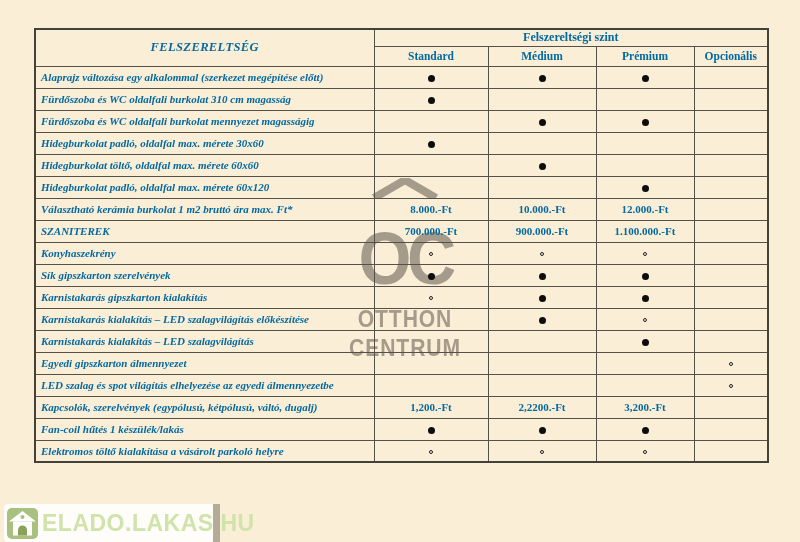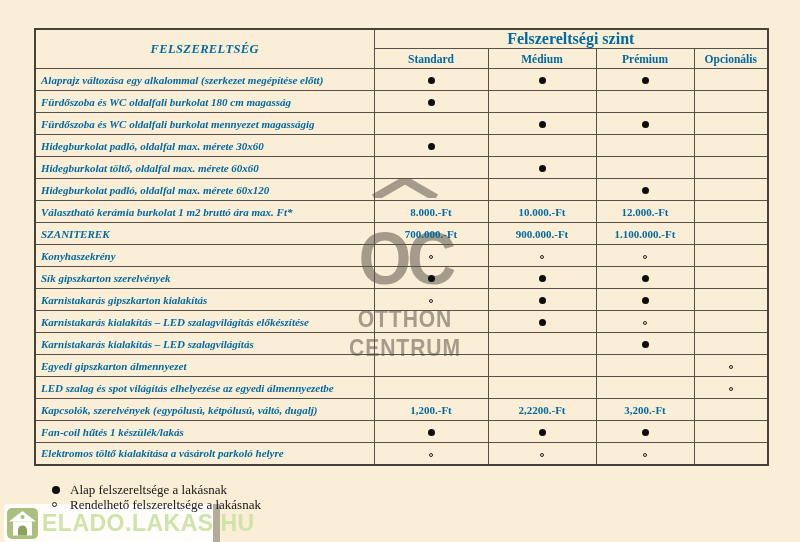--- a/index.html
+++ b/index.html
@@ -38,21 +38,21 @@
     color:#0369a1;
   }
   table.equip th, table.equip td {
     border:1px solid #55504a; vertical-align:middle;
     overflow:visible; white-space:nowrap;
   }
   th.corner {
     font-size:12.5px; font-weight:bold; font-style:italic;
     text-align:center; letter-spacing:0.4px;
   }
-  th.group  { height:17px; font-size:16px; font-weight:bold; text-align:center; }
+  th.group  { height:17px; font-size:12px; font-weight:bold; text-align:center; }
   tr.levels th { height:20px; font-size:11.5px; font-weight:bold; text-align:center;margin-top:26px; }
   tbody tr { height:22px; }
   td.row-label {
     font-size:11px; font-weight:bold; font-style:italic;
     padding-left:5px; text-align:left;
   }
   td.cell { text-align:center; font-size:11px; font-weight:bold; }
 
   .dot { display:inline-block; vertical-align:middle; border-radius:50%; }
   .dot.filled { width:7px; height:7px; background:#0d0d0d; }
@@ -117,21 +117,21 @@
     </thead>
     <tbody>
         <tr>
           <td class="row-label">Alaprajz változása egy alkalommal (szerkezet megépítése előtt)</td>
           <td class="cell"><span class="dot filled"></span></td>
           <td class="cell"><span class="dot filled"></span></td>
           <td class="cell"><span class="dot filled"></span></td>
           <td class="cell"></td>
         </tr>
         <tr>
-          <td class="row-label">Fürdőszoba és WC oldalfali burkolat 180 cm magasság</td>
+          <td class="row-label">Fürdőszoba és WC oldalfali burkolat 310 cm magasság</td>
           <td class="cell"><span class="dot filled"></span></td>
           <td class="cell"></td>
           <td class="cell"></td>
           <td class="cell"></td>
         </tr>
         <tr>
           <td class="row-label">Fürdőszoba és WC oldalfali burkolat mennyezet magasságig</td>
           <td class="cell"></td>
           <td class="cell"><span class="dot filled"></span></td>
           <td class="cell"><span class="dot filled"></span></td>
@@ -238,34 +238,20 @@
         <tr>
           <td class="row-label">Elektromos töltő kialakítása a vásárolt parkoló helyre</td>
           <td class="cell"><span class="dot open"></span></td>
           <td class="cell"><span class="dot open"></span></td>
           <td class="cell"><span class="dot open"></span></td>
           <td class="cell"></td>
         </tr>
       </tbody>
   </table>
 
-  <div class="legend">
-    <div class="legend-row">
-      <span class="sym">
-          <span class="dot filled"></span>
-        </span>
-      <span>Alap felszereltsége a lakásnak</span>
-    </div>
-    <div class="legend-row">
-      <span class="sym">
-          <span class="dot open"></span>
-        </span>
-      <span>Rendelhető felszereltsége a lakásnak</span>
-    </div>
-  </div>
 
   <div class="elado">
     <div class="elado-bar"></div>
     <svg class="elado-icon" width="31" height="31" viewBox="0 0 31 31">
       <rect x="0" y="0" width="31" height="31" rx="5" fill="#a9c07e"></rect>
       <polygon points="15.5,3 29,13.5 2,13.5" fill="#ffffff"></polygon>
       <circle cx="15.5" cy="9" r="2" fill="#a9c07e"></circle>
       <rect x="6" y="13.5" width="19" height="14" fill="#ffffff"></rect>
       <path d="M11 27.5 v-5.5 a4.5 4.5 0 0 1 9 0 v5.5 z" fill="#8aa25c"></path>
     </svg>

